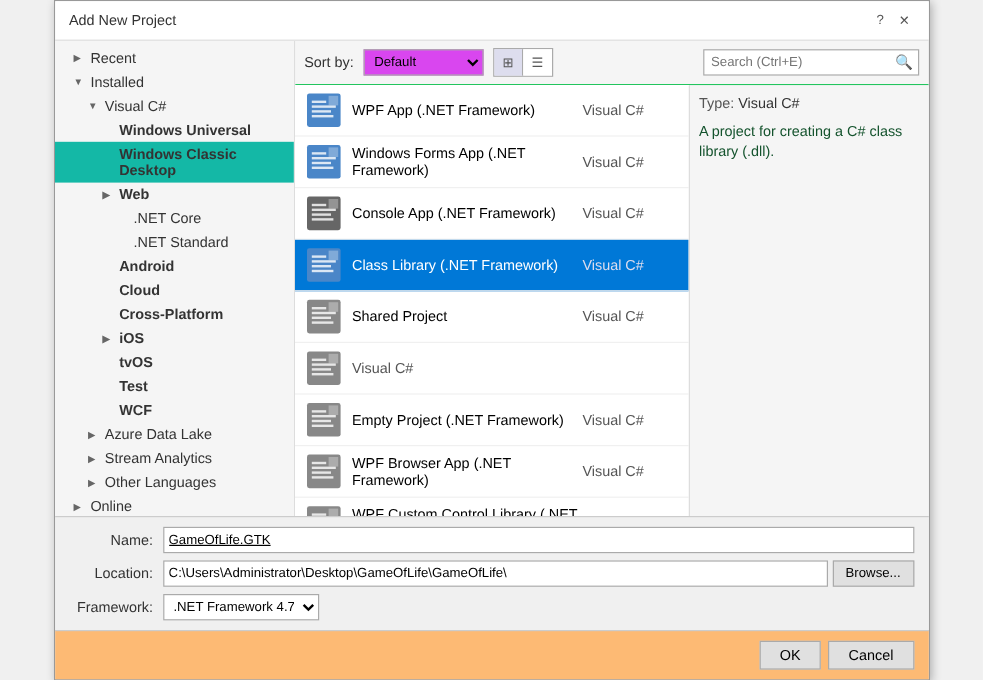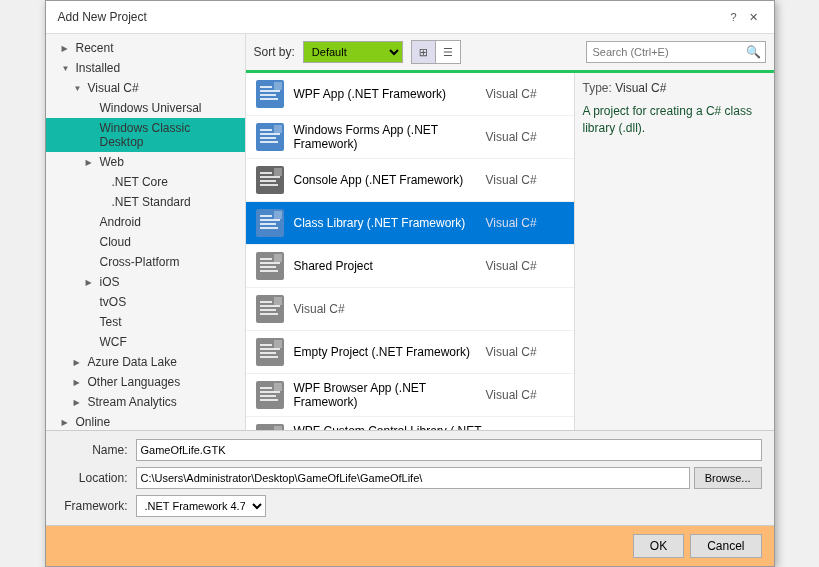--- a/index.html
+++ b/index.html
@@ -71,43 +71,43 @@
     }
     .sidebar-item.selected { background: #14b8a6; }
     .sidebar-item .arrow {
       width: 10px;
       font-size: 9px;
       color: #666;
       flex-shrink: 0;
     }
     .indent1 { padding-left: 16px; }
     .indent2 { padding-left: 28px; }
-    .indent3 { padding-left: 40px; }
+    .indent3 { padding-left: 40px; font-weight: bold; }
     .indent4 { padding-left: 52px; }
     
     .main-content {
       flex: 1;
       display: flex;
       flex-direction: column;
       overflow: hidden;
     }
     
     .top-bar {
       display: flex;
       align-items: center;
       padding: 6px 8px;
       background: #f5f5f5;
-      border-bottom: 3px solid #22c55e;
+      border-bottom: 1px solid #22c55e;
       gap: 8px;
     }
     .sort-label { color: #333; }
     .sort-select {
       height: 22px;
       border: 1px solid #aaa;
-      background: #84cc16;
+      background: #d946ef;
       font-size: 11px;
       padding: 0 4px;
       width: 100px;
     }
     .view-toggle {
       display: flex;
       border: 1px solid #aaa;
     }
     .view-btn {
       width: 24px;
@@ -210,20 +210,21 @@
       color: #333;
       font-size: 12px;
     }
     .form-input {
       height: 22px;
       border: 1px solid #aaa;
       background: #fff;
       font-size: 11px;
       padding: 0 4px;
       flex: 1;
+      text-decoration: underline;
     }
     .form-input-with-btn {
       display: flex;
       flex: 1;
       gap: 4px;
     }
     .form-input-with-btn input {
       flex: 1;
       height: 22px;
       border: 1px solid #aaa;
@@ -361,26 +362,26 @@
         <span>WCF</span>
       </div>
 
       <div class="sidebar-item indent2">
         <span class="arrow chevron-right"></span>
         <span>Azure Data Lake</span>
       </div>
 
       <div class="sidebar-item indent2">
         <span class="arrow chevron-right"></span>
+        <span>Stream Analytics</span>
+      </div>
+
+      <div class="sidebar-item indent2">
+        <span class="arrow chevron-right"></span>
         <span>Other Languages</span>
-      </div>
-
-      <div class="sidebar-item indent2">
-        <span class="arrow chevron-right"></span>
-        <span>Stream Analytics</span>
       </div>
 
       <div class="sidebar-item indent1">
         <span class="arrow chevron-right"></span>
         <span>Online</span>
       </div>
 
       <div style="flex:1"></div>
 
     </div>

